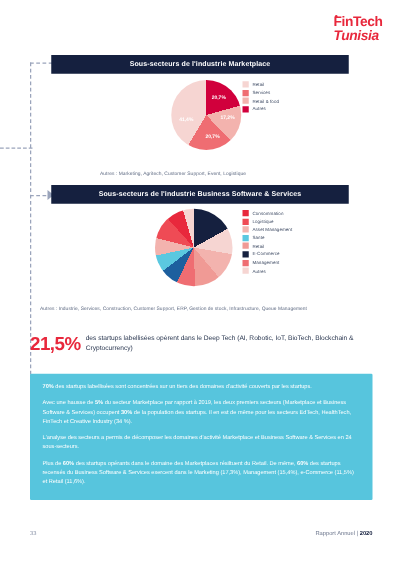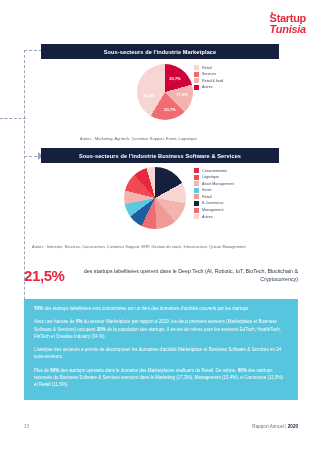--- a/index.html
+++ b/index.html
@@ -103,21 +103,21 @@
   .kpi{
     position:absolute;left:24px;top:268px;width:274px;
   }
   .kpi-num{
     font-size:15px;font-weight:bold;color:#e8283c;letter-spacing:-0.4px;
     line-height:1;
   }
   .kpi-txt{
     font-size:5.3px;color:#29364f;line-height:1.55;margin-top:-2px;
   }
-  .kpi-inline{display:flex;align-items:flex-end;gap:4px;text-align:right;}
+  .kpi-inline{display:flex;align-items:flex-end;gap:4px;}
 
   
   .callout{
     position:absolute;left:24px;top:299px;width:274px;height:101px;
     background:#57c5dd;border-radius:1px;
     padding:0;box-sizing:border-box;
   }
   .callout-inner{
     padding:6px 10px 6px 10px;
   }
@@ -137,21 +137,21 @@
   .footer-right{color:#6b758c;}
   .footer-right b{color:#15203f;font-weight:bold;}
 </style>
 </head>
 <body>
 
 <div class="page">
 
   <div class="logo">
     <span class="dot"></span>
-    <span class="l1">Startup</span>
+    <span class="l1">FinTech</span>
     <span class="l2">Tunisia</span>
   </div>
 
   <div class="rail-v"></div>
   <div class="rail-h1"></div>
   <div class="rail-h2"></div>
   <div class="rail-h3"></div>
   <div class="rail-arrow"></div>
 
   <div class="banner" id="banner1">

